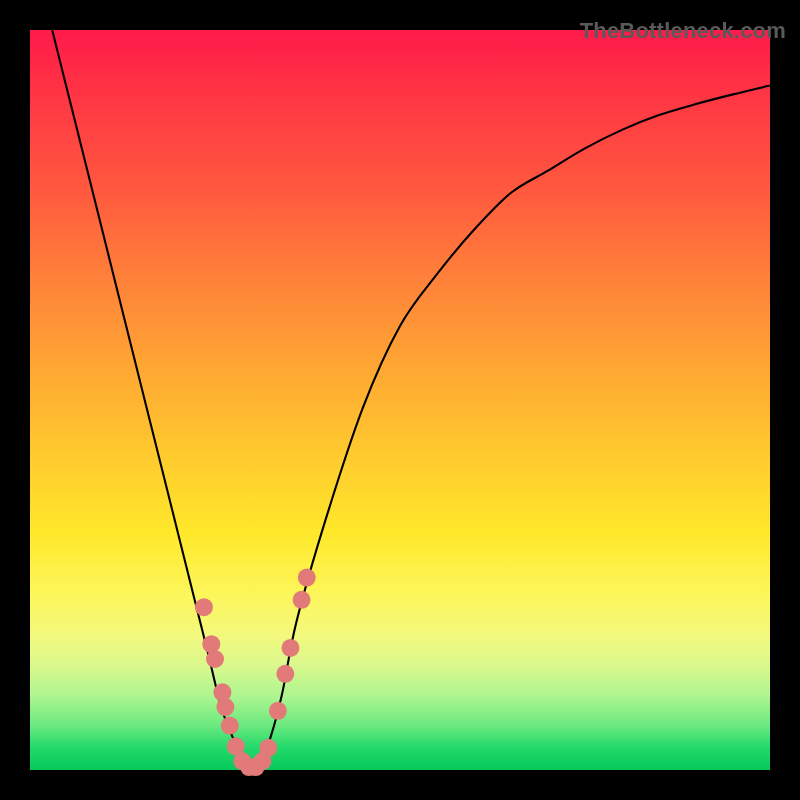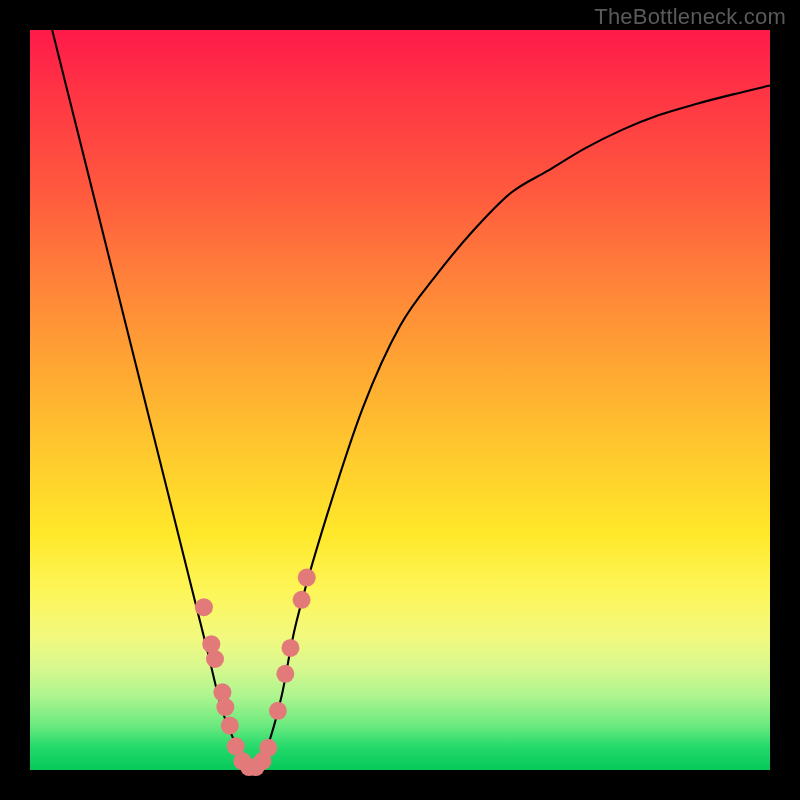--- a/index.html
+++ b/index.html
@@ -30,25 +30,25 @@
       #f2f97e 82%,
       #d9f88e 86%,
       #aef58f 90%,
       #6be97f 94%,
       #22d96a 97%,
       #06c95a 100%
     );
   }
   .watermark {
     position: absolute;
-    top: 4px;
+    top: 18px;
     right: 14px;
     color: #5a5a5a;
     font-size: 22px;
-    font-weight: 400;
+    font-weight: 700;
     letter-spacing: 0.2px;
     user-select: none;
     text-align: center;
   }
   svg.curve {
     position: absolute;
     left: 0;
     top: 0;
     width: 740px;
     height: 740px;

